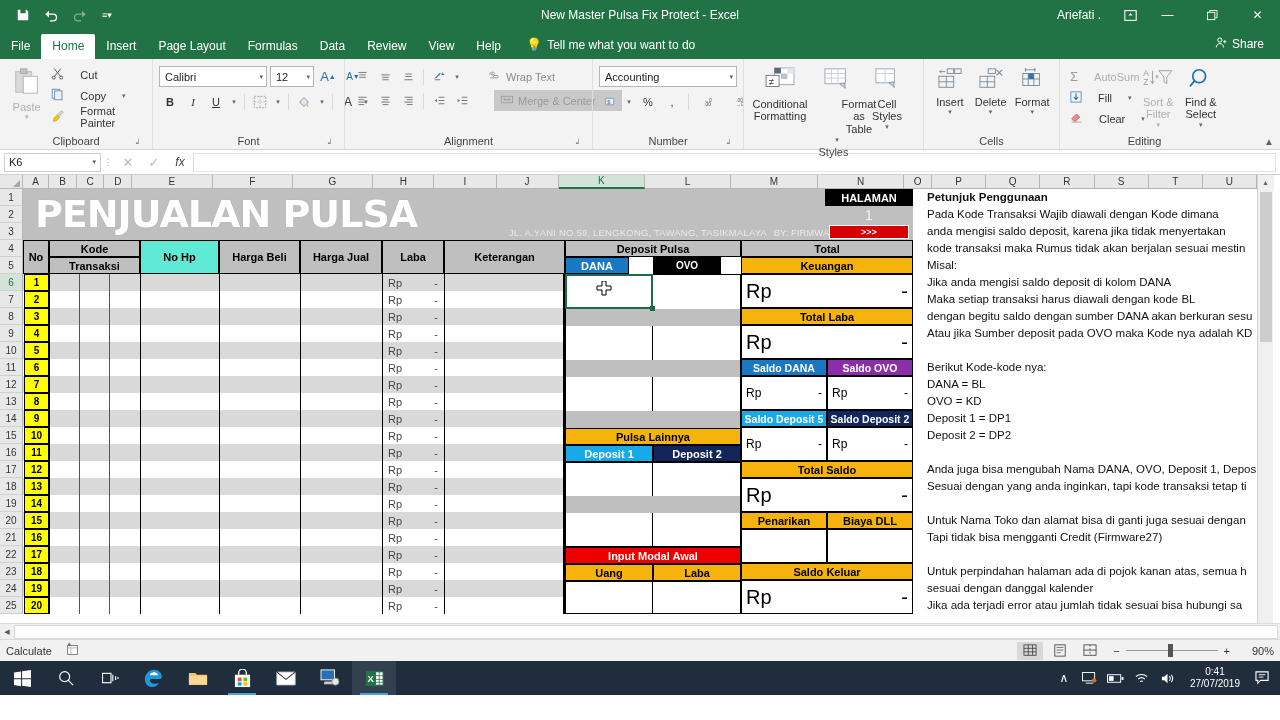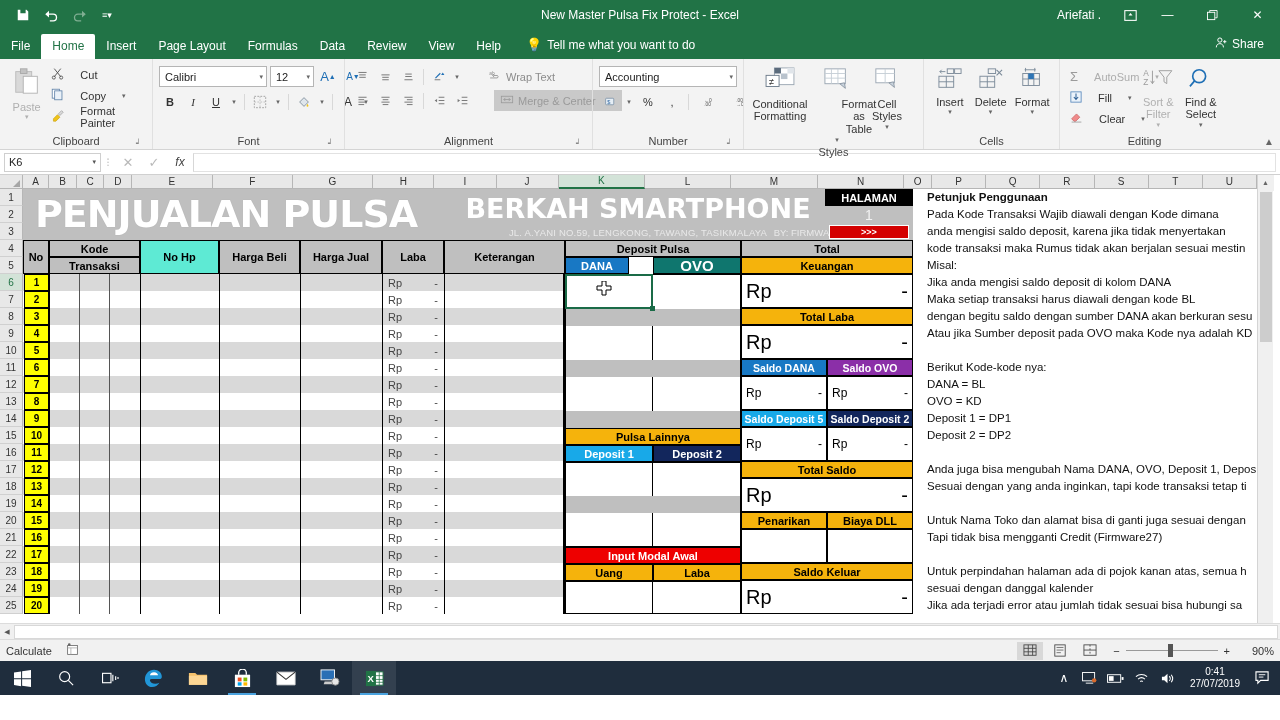--- a/index.html
+++ b/index.html
@@ -707,40 +707,39 @@
       <div class="rowhead" style="height:17px;">24</div>
       <div class="rowhead" style="height:17px;">25</div>
     </div>
 
     <div style="position:absolute;left:23px;top:14px;right:0;bottom:0;overflow:hidden;">
 
       <div class="bx" style="left:0;top:0;width:1234px;height:434px;background:#fff;"></div>
 
       <div class="bx" style="left:0;top:0;width:890px;height:51px;background:#bfbfbf;"></div>
       <div class="c banner-title" style="left:12px;top:2px;width:420px;height:46px;display:flex;align-items:center;">PENJUALAN PULSA</div>
-      <div class="c banner-sub2" style="left:440px;top:3px;width:350px;height:33px;display:flex;align-items:center;justify-content:center;">BERKAH SMARTPHONE</div>
       <div class="c banner-addr" style="left:400px;top:36px;width:430px;height:14px;display:flex;align-items:center;justify-content:center;">JL. A.YANI NO.59, LENGKONG, TAWANG, TASIKMALAYA</div>
       <div class="c banner-by" style="left:720px;top:36px;width:110px;height:14px;display:flex;align-items:center;justify-content:flex-end;">BY: FIRMWARE27</div>
 
       <div class="bx ctr" style="left:802px;top:0;width:88px;height:17px;background:#000;color:#fff;font-size:11px;font-weight:bold;">HALAMAN</div>
       <div class="bx ctr" style="left:802px;top:17px;width:88px;height:17px;color:#f2f2f2;font-size:14px;">1</div>
       <div class="bx ctr" style="left:806px;top:36px;width:80px;height:14px;background:#d40000;color:#fff;font-size:9px;font-weight:bold;border:1px solid #fff;">&gt;&gt;&gt;</div>
 
       <div class="bx bdr ctr b" style="left:0;top:51px;width:26px;height:34px;background:#bfbfbf;font-size:11px;">No</div>
       <div class="bx bdr ctr b" style="left:26px;top:51px;width:91px;height:17px;background:#bfbfbf;font-size:11px;">Kode</div>
       <div class="bx bdr ctr b" style="left:26px;top:68px;width:91px;height:17px;background:#bfbfbf;font-size:11px;">Transaksi</div>
       <div class="bx bdr ctr b" style="left:117px;top:51px;width:79px;height:34px;background:#5eead4;font-size:11px;">No Hp</div>
       <div class="bx bdr ctr b" style="left:196px;top:51px;width:81px;height:34px;background:#bfbfbf;font-size:11px;">Harga Beli</div>
       <div class="bx bdr ctr b" style="left:277px;top:51px;width:82px;height:34px;background:#bfbfbf;font-size:11px;">Harga Jual</div>
       <div class="bx bdr ctr b" style="left:359px;top:51px;width:62px;height:34px;background:#bfbfbf;font-size:11px;">Laba</div>
       <div class="bx bdr ctr b" style="left:421px;top:51px;width:121px;height:34px;background:#bfbfbf;font-size:11px;">Keterangan</div>
 
       <div class="bx bdr ctr b" style="left:542px;top:51px;width:176px;height:17px;background:#bfbfbf;font-size:11px;">Deposit Pulsa</div>
       <div class="bx bdr ctr b" style="left:542px;top:68px;width:64px;height:17px;background:#1878c4;color:#fff;font-size:11px;">DANA</div>
-      <div class="bx bdr ctr b" style="left:630px;top:68px;width:88px;height:17px;background:#0f766e;color:#fff;font-size:15px;">OVO</div>
+      <div class="bx bdr ctr b" style="left:630px;top:68px;width:68px;height:17px;background:#000000;color:#fff;font-size:10px;">OVO</div>
       <div class="bx bdr ctr b" style="left:718px;top:51px;width:172px;height:17px;background:#bfbfbf;font-size:11px;">Total</div>
       <div class="bx bdr ctr b" style="left:718px;top:68px;width:172px;height:17px;background:#f5b30c;font-size:11px;">Keuangan</div>
 
       <div class="bx" style="left:0;top:85px;width:542px;height:17px;background:#d9d9d9;"></div>
       <div class="bx" style="left:0;top:119px;width:542px;height:17px;background:#d9d9d9;"></div>
       <div class="bx" style="left:0;top:153px;width:542px;height:17px;background:#d9d9d9;"></div>
       <div class="bx" style="left:0;top:187px;width:542px;height:17px;background:#d9d9d9;"></div>
       <div class="bx" style="left:0;top:221px;width:542px;height:17px;background:#d9d9d9;"></div>
       <div class="bx" style="left:0;top:255px;width:542px;height:17px;background:#d9d9d9;"></div>
       <div class="bx" style="left:0;top:289px;width:542px;height:17px;background:#d9d9d9;"></div>

